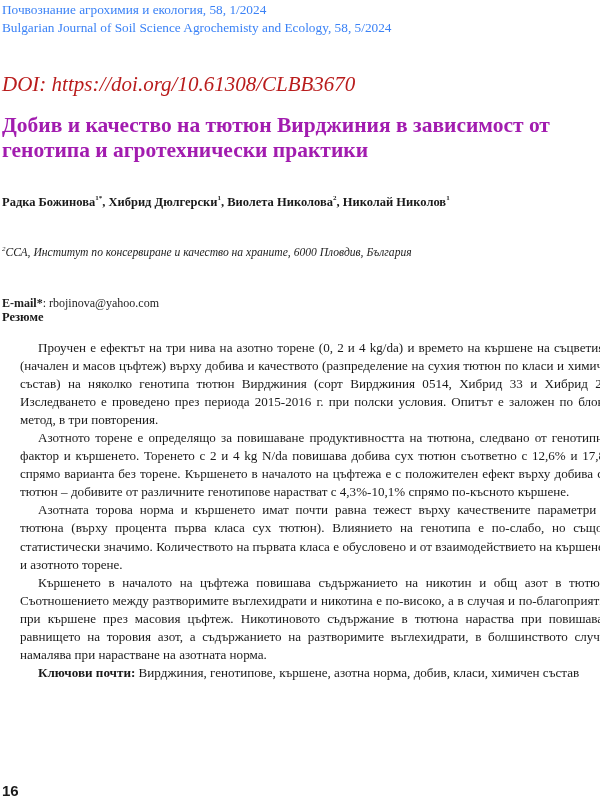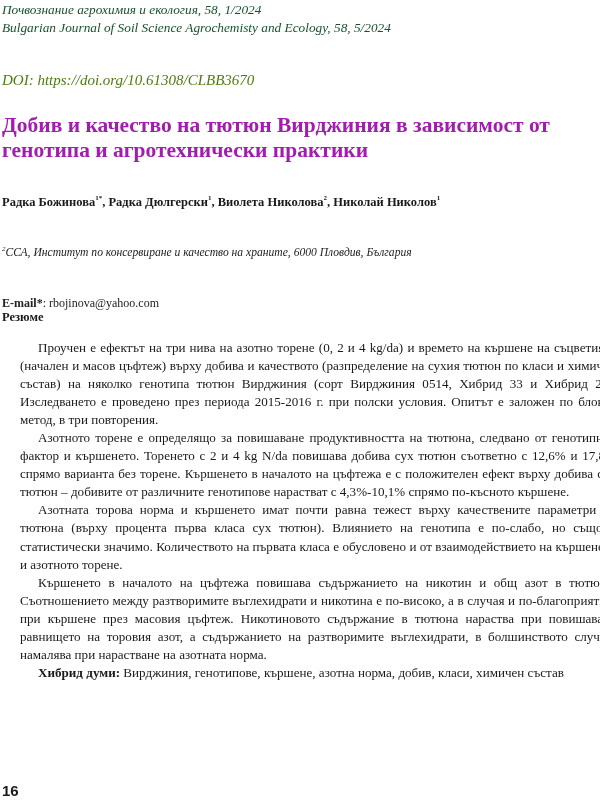--- a/index.html
+++ b/index.html
@@ -1,21 +1,21 @@
 <!DOCTYPE html>
 <html><head>
 <meta charset="utf-8">
 <style>
   html, body { margin:0; padding:0; background:#ffffff; }
   body { width:600px; height:800px; overflow:hidden; position:relative; color:#1a1a1a; font-family:"Liberation Serif", serif; }
   .page { position:absolute; left:0; top:0; width:600px; height:800px; }
-  .journal { position:absolute; left:2px; font-style:italic; font-size:13.3px; line-height:16px; color:#14532d; }
+  .journal { position:absolute; left:2px; font-size:13.3px; line-height:16px; color:#3b82f6; }
   .j1 { top:2px; }
   .j2 { top:20px; }
-  .doi { position:absolute; left:2px; top:72px; font-style:italic; font-size:15px; color:#4d7c0f; }
+  .doi { position:absolute; left:2px; top:72px; font-style:italic; font-size:21px; color:#b91c1c; }
   .title { position:absolute; left:2px; top:113px; width:598px; font-weight:bold; font-size:21.5px; line-height:25px; color:#a21caf; }
   .authors { position:absolute; left:2px; top:195px; font-weight:bold; font-size:12.5px; white-space:nowrap; }
   .authors sup { font-size:7px; vertical-align:top; position:relative; top:-1px; }
   .aff { position:absolute; left:2px; font-style:italic; font-size:11.6px; line-height:14px; white-space:nowrap; color:#222; }
   .aff sup { font-size:7px; }
   .aff1 { top:225px; }
   .aff2 { top:242px; }
   .email { position:absolute; left:2px; top:258px; font-size:12px; color:#222;margin-top:38px; }
   .email b { font-weight:bold; }
   .section-head { position:absolute; left:2px; top:310px; font-weight:bold; font-size:12.5px; }
@@ -31,33 +31,33 @@
 
   <div class="journal j1">Почвознание агрохимия и екология, 58, 1/2024</div>
   <div class="journal j2">Bulgarian Journal of Soil Science Agrochemisty and Ecology, 58, 5/2024</div>
 
   <div class="doi">DOI: https://doi.org/10.61308/CLBB3670</div>
 
   <h1 class="title" style="margin:0;">Добив и качество на тютюн Вирджиния в зависимост от генотипа и агротехнически практики</h1>
 
   <div class="authors">
     <span>Радка Божинова</span><sup>1*</sup>,
-    <span>Радка Дюлгерски</span><sup>1</sup>,
+    <span>Хибрид Дюлгерски</span><sup>1</sup>,
     <span>Виолета Николова</span><sup>2</sup>,
     <span>Николай Николов</span><sup>1</sup>
   </div>
 
   <div class="aff aff2"><sup>2</sup><span>ССА, Институт по консервиране и качество на храните, 6000 Пловдив, България</span></div>
 
   <div class="email"><b>E-mail*</b><span>: rbojinova@yahoo.com</span></div>
 
   <div class="section-head">Резюме</div>
 
   <div class="abstract">
     <p>Проучен е ефектът на три нива на азотно торене (0, 2 и 4 kg/da) и времето на кършене на съцветията (начален и масов цъфтеж) върху добива и качеството (разпределение на сухия тютюн по класи и химичен състав) на няколко генотипа тютюн Вирджиния (сорт Вирджиния 0514, Хибрид 33 и Хибрид 27). Изследването е проведено през периода 2015-2016 г. при полски условия. Опитът е заложен по блоков метод, в три повторения.</p>
     <p>Азотното торене е определящо за повишаване продуктивността на тютюна, следвано от генотипния фактор и кършенето. Торенето с 2 и 4 kg N/da повишава добива сух тютюн съответно с 12,6% и 17,8% спрямо варианта без торене. Кършенето в началото на цъфтежа е с положителен ефект върху добива сух тютюн – добивите от различните генотипове нарастват с 4,3%-10,1% спрямо по-късното кършене.</p>
     <p>Азотната торова норма и кършенето имат почти равна тежест върху качествените параметри на тютюна (върху процента първа класа сух тютюн). Влиянието на генотипа е по-слабо, но също е статистически значимо. Количеството на първата класа е обусловено и от взаимодействието на кършенето и азотното торене.</p>
     <p>Кършенето в началото на цъфтежа повишава съдържанието на никотин и общ азот в тютюна. Съотношението между разтворимите въглехидрати и никотина е по-високо, а в случая и по-благоприятно, при кършене през масовия цъфтеж. Никотиновото съдържание в тютюна нараства при повишаване равнището на торовия азот, а съдържанието на разтворимите въглехидрати, в болшинството случаи, намалява при нарастване на азотната норма.</p>
-    <p class="kw"><b>Хибрид думи:</b><span> Вирджиния, генотипове, кършене, азотна норма, добив, класи, химичен състав</span></p>
+    <p class="kw"><b>Ключови почти:</b><span> Вирджиния, генотипове, кършене, азотна норма, добив, класи, химичен състав</span></p>
   </div>
 
   <div class="pagenum">16</div>
 </div>
 
 </body></html>

